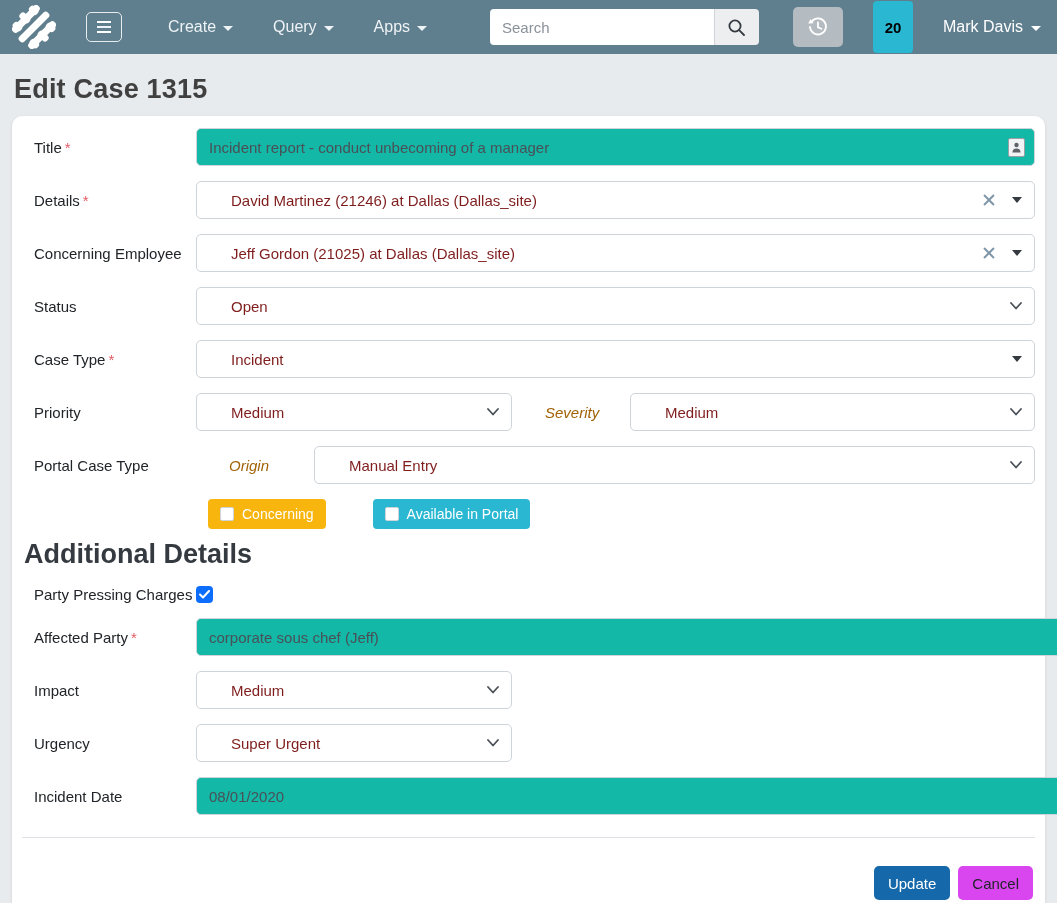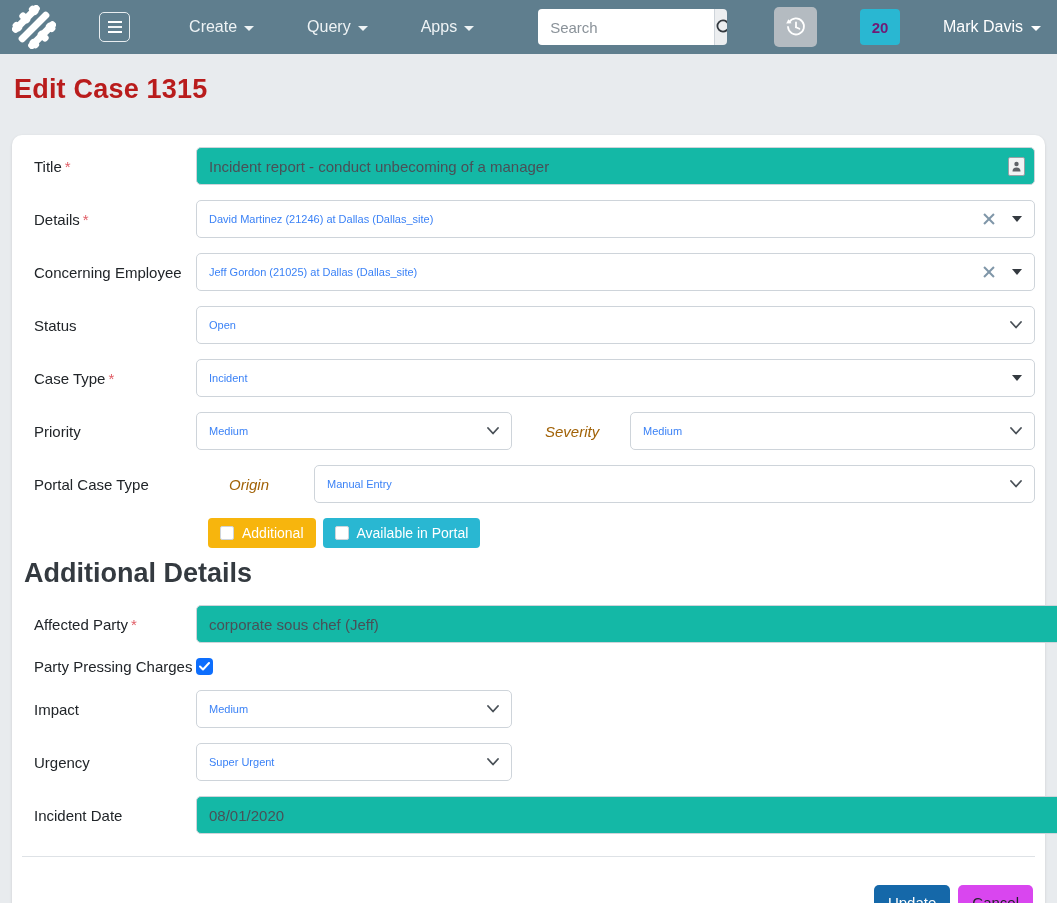--- a/index.html
+++ b/index.html
@@ -8,21 +8,21 @@
     font-family:"Liberation Sans", sans-serif;
     background:#e8ebee;
     color:#212529;
     font-size:15px;
     overflow:hidden;
   }
   
   .navbar {
     height:54px; background:#5f7e8e;
     display:flex; align-items:center;
-    padding:0 12px; gap:25px;
+    padding:0 12px; gap:12px;
   }
   .logo { width:44px; height:44px; margin-right:18px; flex:none; }
   .menu-btn {
     width:36px; height:30px; border:1px solid #e8edf0; border-radius:5px;
     background:transparent; display:flex; align-items:center; justify-content:center;
     flex-direction:column; gap:2px; cursor:pointer; margin-right:20px;
   }
   .menu-btn i { display:block; width:14px; height:2px; background:#ffffff; }
   .menu-btn i:nth-child(2){ background:#f0f4f6; }
   .nav-item {
@@ -32,50 +32,50 @@
   .caret-down {
     width:0; height:0; border-left:5px solid transparent;
     border-right:5px solid transparent; border-top:5px solid #eef3f5;
     display:inline-block; margin-top:2px;
   }
   .nav-spacer { flex:1; }
   .search-group {
     display:flex; height:36px; border-radius:4px; overflow:hidden; margin-right:22px;
   }
   .search-input {
-    width:176px; border:none; outline:none; padding:0 12px;
+    width:224px; border:none; outline:none; padding:0 12px;
     font-size:15px; color:#495057; background:#ffffff;
     font-family:"Liberation Sans", sans-serif;
   }
   .search-input::placeholder { color:#8a9299; }
   .search-btn {
     width:45px; background:#eceef0; border:none; border-left:1px solid #ced4da;
     display:flex; align-items:center; justify-content:center; cursor:pointer;
   }
   .history-btn {
     width:50px; height:40px; background:#b4bbc1; border:none; border-radius:5px;
     display:flex; align-items:center; justify-content:center; cursor:pointer;
     margin-right:18px;
   }
   .count-badge {
-    min-width:40px; height:36px; background:#29b7d2; color:#701a75;
+    min-width:40px; height:52px; background:#29b7d2; color:#000000;
     font-weight:bold; font-size:15px; border-radius:4px;
     display:flex; align-items:center; justify-content:center; margin-right:14px;
   }
   .user-menu {
     color:#ffffff; font-size:16px; display:flex; align-items:center; gap:8px;
     cursor:pointer; padding:6px 4px; white-space:nowrap;
   }
   .user-menu .caret-down{ border-top-color:#ffffff; }
 
   
   .page { padding:12px; }
   .page-title {
-    font-size:27px; font-weight:bold; color:#b91c1c;
-    margin:8px 0 30px 2px; letter-spacing:0.2px;
+    font-size:27px; font-weight:bold; color:#404040;
+    margin:8px 0 11px 2px; letter-spacing:0.2px;
   }
   .card {
     background:#ffffff; border-radius:10px; padding:12px 10px 14px 10px;
     box-shadow:0 1px 3px rgba(0,0,0,0.12);
   }
   .form-row { display:flex; align-items:center; margin-bottom:15px; }
   .form-label { width:174px; flex:none; color:#212529; font-size:15px; padding-left:12px; }
   .req { color:#e05c65; margin-left:3px; }
   .ctl-full { flex:1; }
   .ctl-half { width:316px; flex:none; }
@@ -89,21 +89,21 @@
   .input-wrap { position:relative; }
   .autofill-icon {
     position:absolute; right:10px; top:10px; width:17px; height:19px;
     border:1px solid #9aa0a6; background:#f1f3f4; border-radius:2px;
     display:flex; align-items:center; justify-content:center;
   }
   .combo {
     height:38px; border:1px solid #ced4da; border-radius:5px; background:#ffffff;
     display:flex; align-items:center; padding:0 12px; cursor:pointer;
   }
-  .combo .val { flex:1; color:#3b82f6; font-size:11px; white-space:nowrap; overflow:hidden; }
+  .combo .val { flex:1; color:#7f1d1d; font-size:15px; white-space:nowrap; overflow:hidden;margin-left:22px; }
   .clear-x { position:relative; width:14px; height:14px; margin-right:16px; cursor:pointer; flex:none; }
   .clear-x::before, .clear-x::after {
     content:""; position:absolute; left:6px; top:0; width:2px; height:14px; background:#7f96a8;
   }
   .clear-x::before { transform:rotate(45deg); }
   .clear-x::after { transform:rotate(-45deg); }
   .combo-caret {
     width:0; height:0; border-left:5px solid transparent; border-right:5px solid transparent;
     border-top:6px solid #343a40; flex:none;
   }
@@ -111,21 +111,21 @@
   .sel { cursor:pointer; }
 
   
   .toggle-row { display:flex; gap:7px; margin-left:186px; margin-bottom:10px; }
   .toggle-btn {
     height:30px; border:none; border-radius:4px; color:#ffffff; font-size:14px;
     display:flex; align-items:center; gap:8px; padding:0 12px; cursor:pointer;
     font-family:"Liberation Sans", sans-serif;
   }
   .toggle-yellow { background:#f7b50d; }
-  .toggle-cyan { background:#29b7d2; }
+  .toggle-cyan { background:#29b7d2;margin-left:40px; }
   .cb-empty {
     width:14px; height:14px; background:#ffffff; border:1px solid #ced4da; border-radius:2px; flex:none;
   }
 
   .section-title {
     font-size:27px; font-weight:bold; color:#343a40; margin:4px 0 16px 2px;
   }
   .cb-checked {
     width:17px; height:17px; background:#0d6efd; border-radius:4px;
     display:flex; align-items:center; justify-content:center; cursor:pointer;
@@ -301,50 +301,50 @@
         <span class="val">Manual Entry</span>
         <svg class="chev" viewBox="0 0 12 8">
           <polyline points="1,1 6,6.5 11,1" fill="none" stroke="#495057" stroke-width="1.8" stroke-linecap="round" stroke-linejoin="round"></polyline>
         </svg>
       </div>
     </div>
 
     <div class="toggle-row">
       <button class="toggle-btn toggle-yellow">
         <span class="cb-empty"></span>
-        <span>Additional</span>
+        <span>Concerning</span>
       </button>
       <button class="toggle-btn toggle-cyan">
         <span class="cb-empty"></span>
         <span>Available in Portal</span>
       </button>
     </div>
 
     <div class="section-title">Additional Details</div>
 
     <div class="form-row">
       <div class="form-label">
-        <span>Affected Party</span><span class="req">*</span>
-      </div>
-      <input class="text-input ctl-half" value="corporate sous chef (Jeff)" style="">
-    </div>
-
-    <div class="form-row">
-      <div class="form-label">
         <span>Party Pressing Charges</span>
       </div>
       <span class="cb-checked">
         <svg width="11" height="9" viewBox="0 0 11 9">
           <polyline points="1,4.5 4,7.5 10,1" fill="none" stroke="#ffffff" stroke-width="2" stroke-linecap="round" stroke-linejoin="round"></polyline>
         </svg>
       </span>
     </div>
 
     <div class="form-row">
       <div class="form-label">
+        <span>Affected Party</span><span class="req">*</span>
+      </div>
+      <input class="text-input ctl-half" value="corporate sous chef (Jeff)" style="">
+    </div>
+
+    <div class="form-row">
+      <div class="form-label">
         <span>Impact</span>
       </div>
       <div class="combo sel ctl-half">
         <span class="val">Medium</span>
         <svg class="chev" viewBox="0 0 12 8">
           <polyline points="1,1 6,6.5 11,1" fill="none" stroke="#495057" stroke-width="1.8" stroke-linecap="round" stroke-linejoin="round"></polyline>
         </svg>
       </div>
     </div>
 

